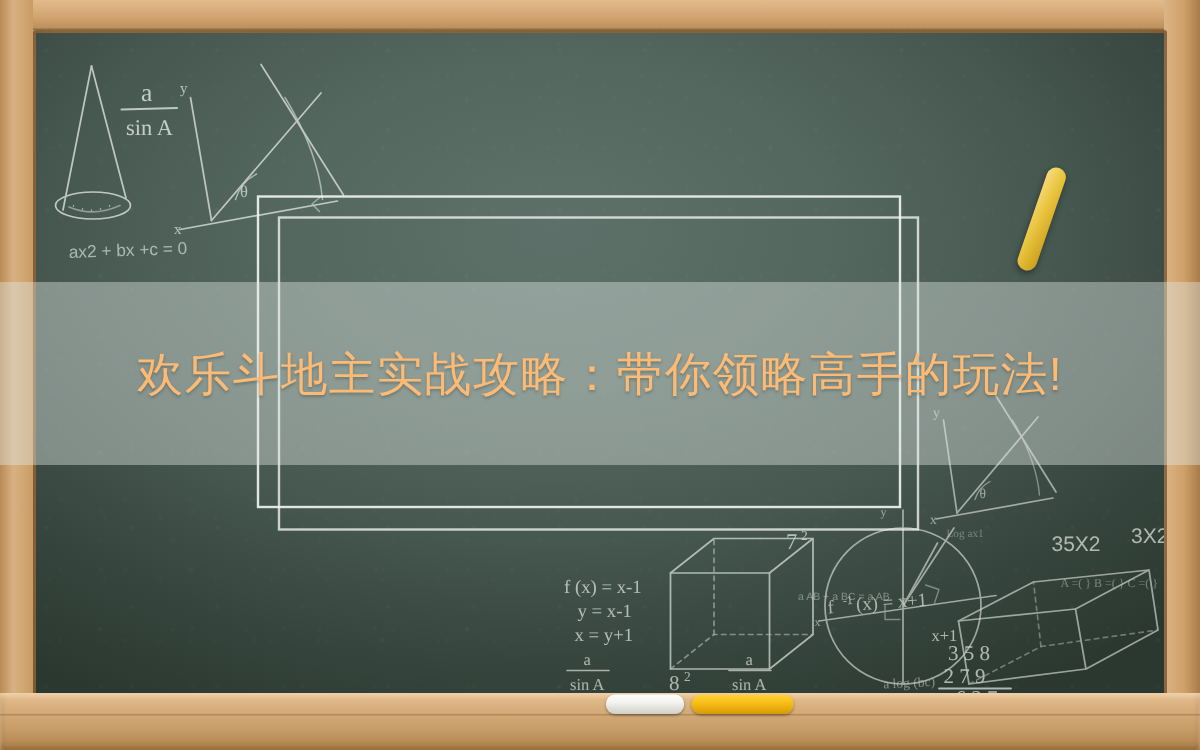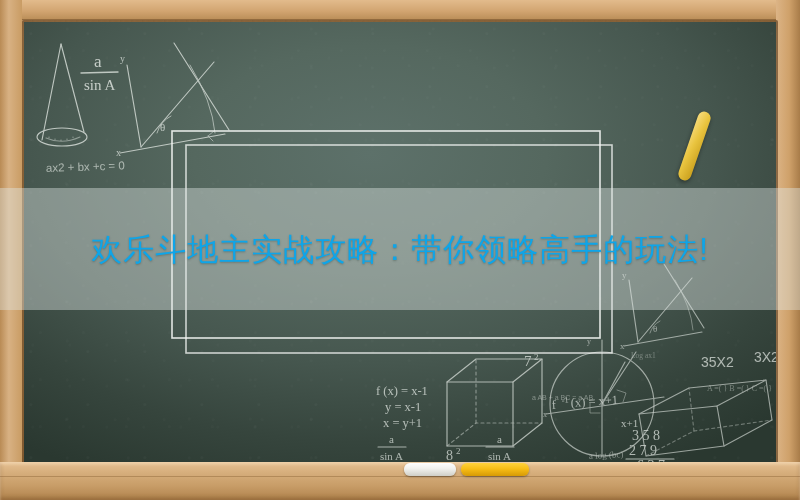--- a/index.html
+++ b/index.html
@@ -115,21 +115,21 @@
     z-index: 6;
   }
   .title-text {
     position: absolute;
     left: 0; right: 0;
     top: 188px; height: 122px;
     display: flex;
     align-items: center;
     justify-content: center;
     z-index: 7;
-    color: #0ea5e9;
+    color: #fdba74;
     font-size: 31px;
     letter-spacing: 1px;
     line-height: 1;
     white-space: nowrap;
     text-shadow: 0 1px 2px rgba(40, 60, 52, .35);
   }
 
   
   .chalk-white {
     position: absolute;

